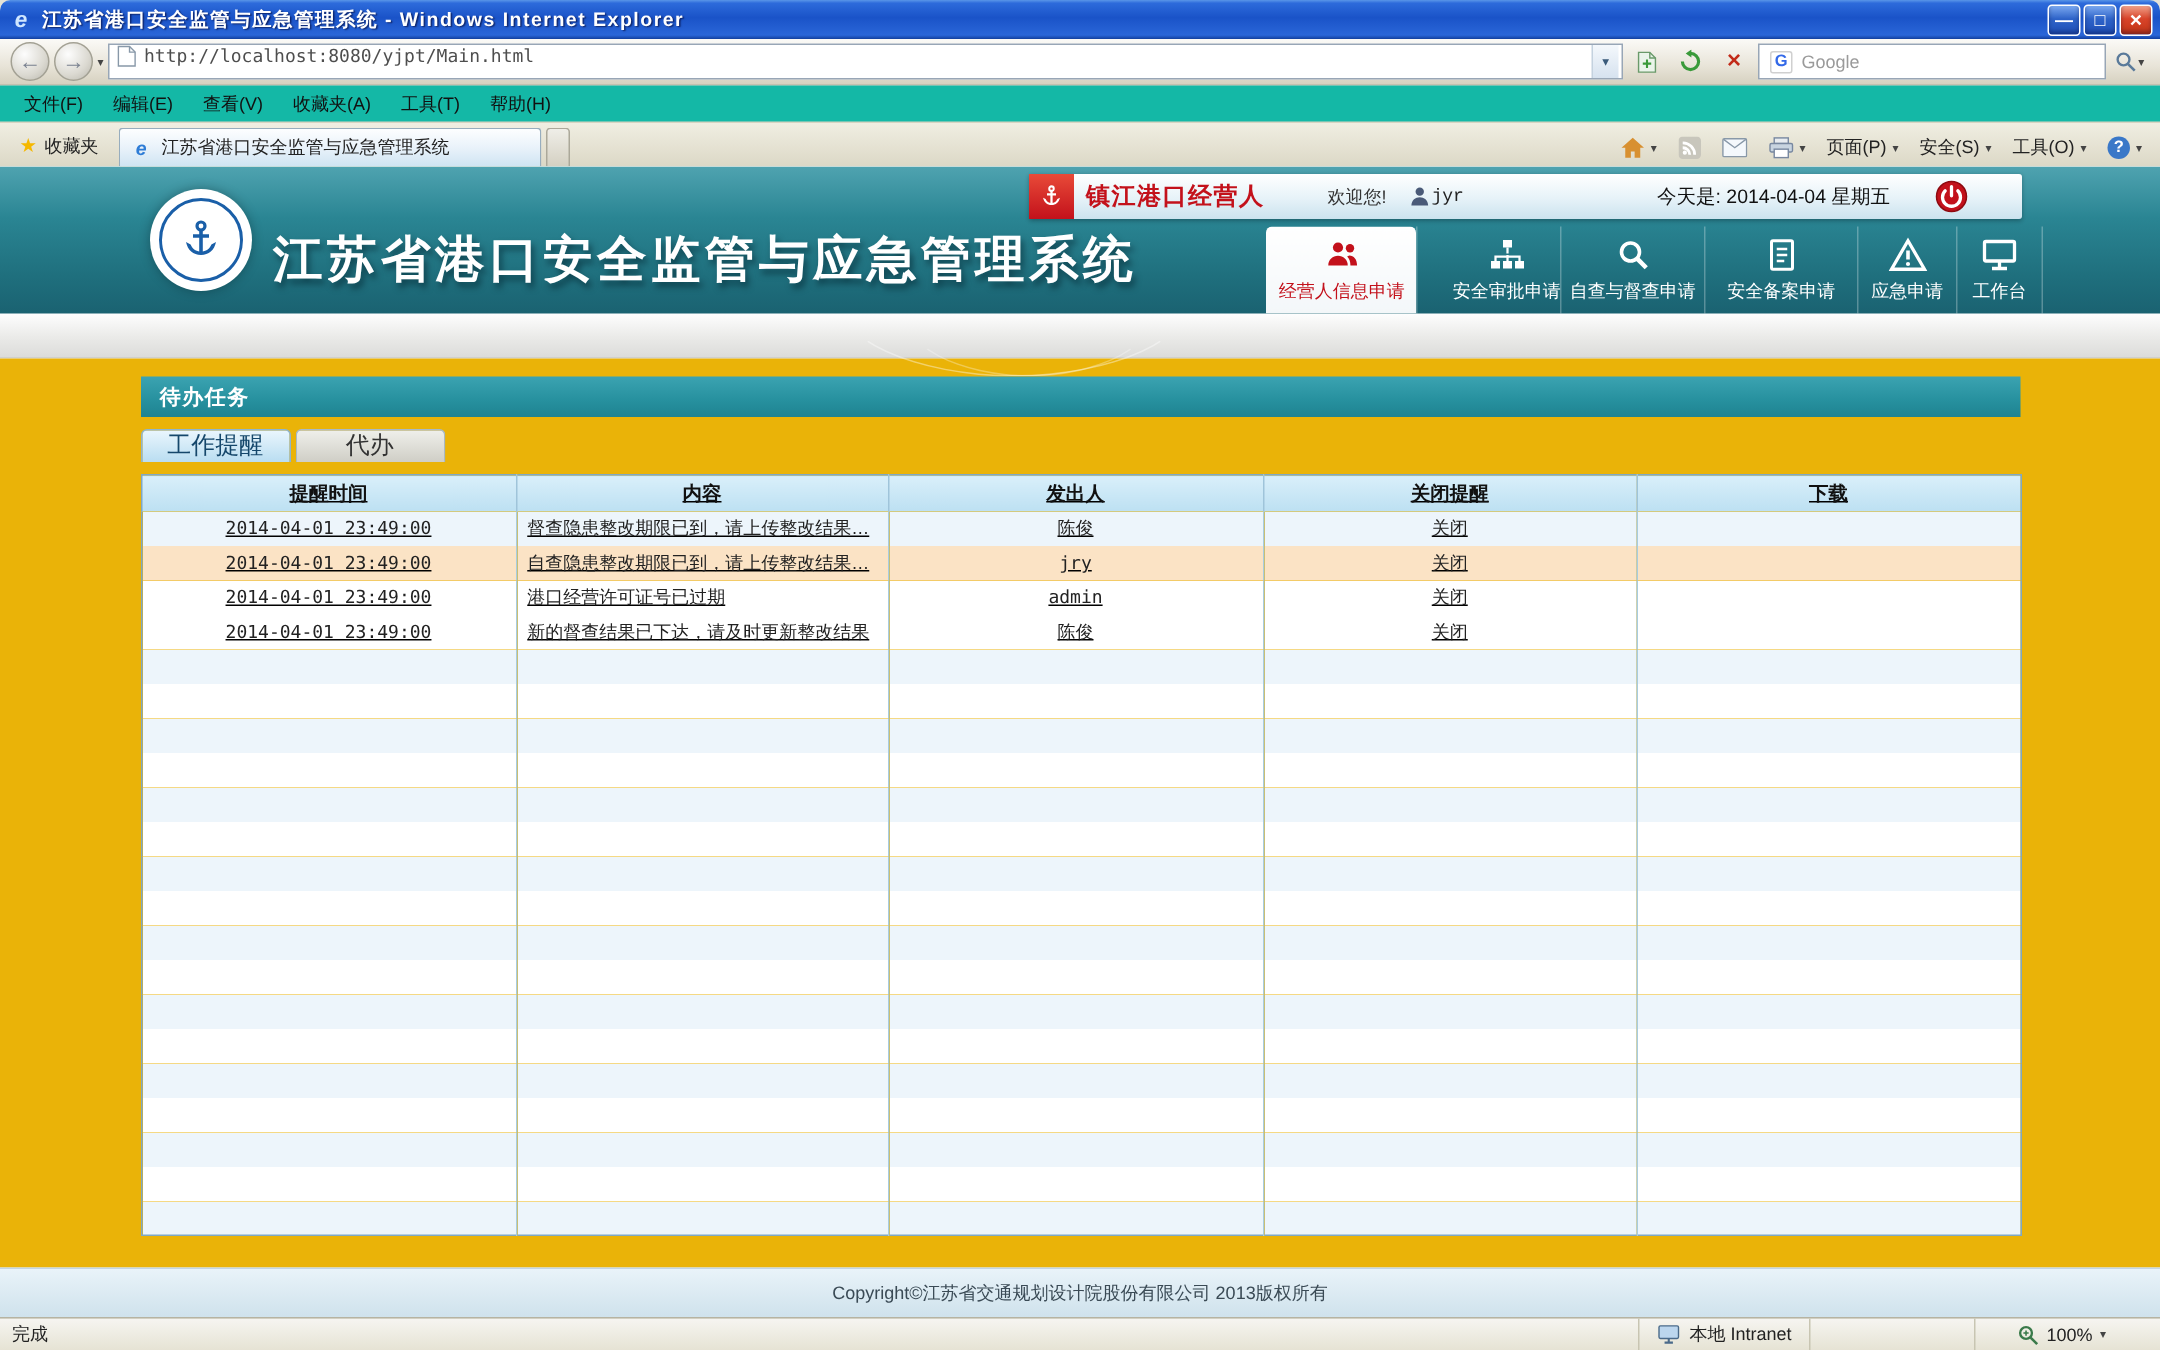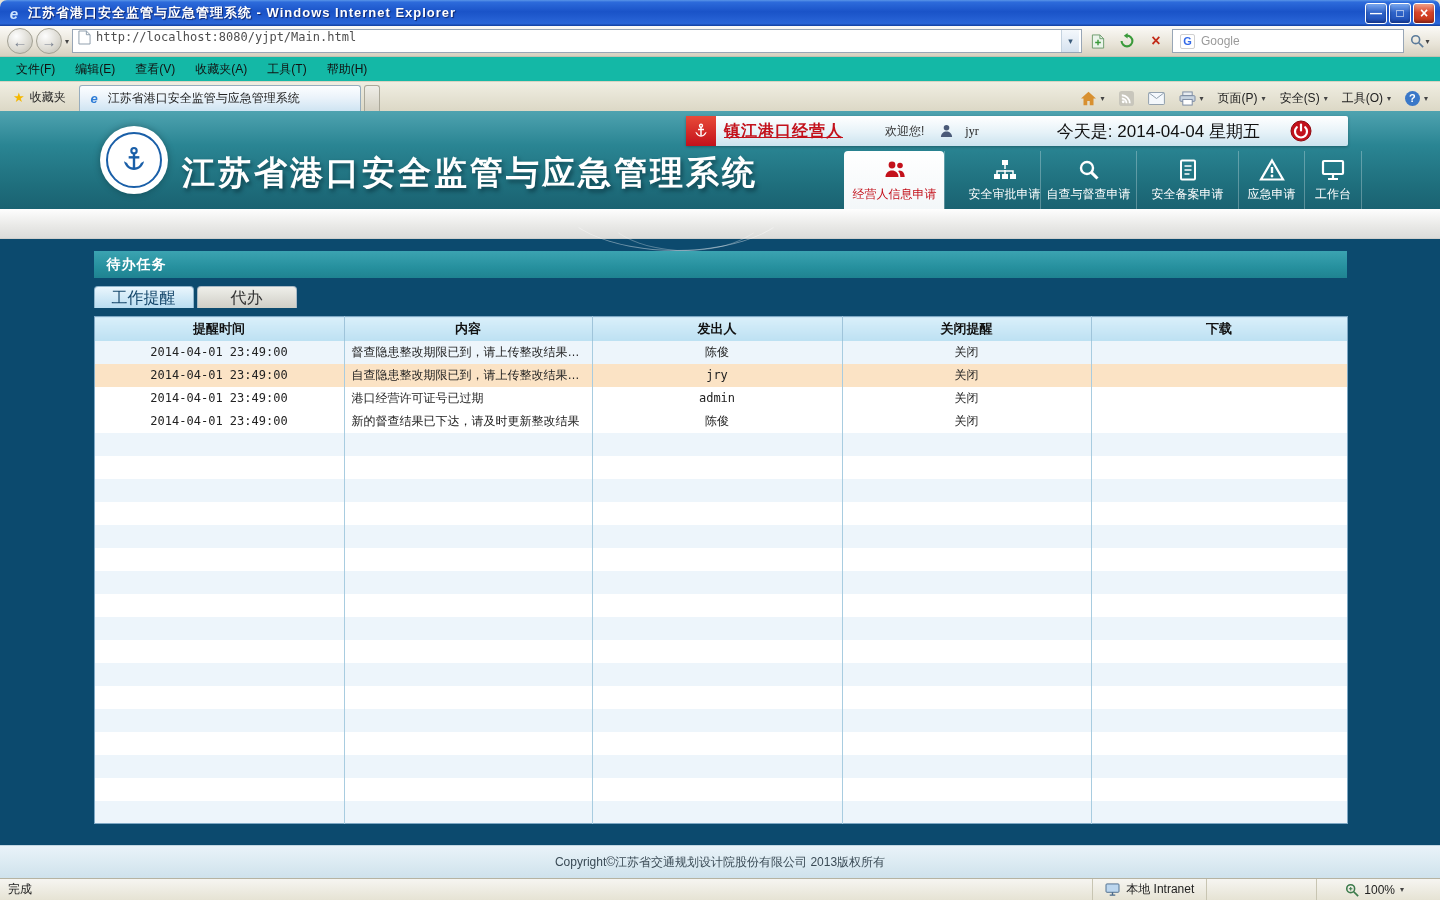--- a/index.html
+++ b/index.html
@@ -74,53 +74,53 @@
   .logo { position:absolute; left:100px; top:15px; width:68px; height:68px; border-radius:50%;
     background:#fff; display:flex; align-items:center; justify-content:center; box-shadow:0 0 7px rgba(0,20,25,.35); }
   .logo-inner { width:56px; height:56px; border-radius:50%; border:2px solid #1A5FA8; display:flex;
     align-items:center; justify-content:center; }
   .sys-title { position:absolute; left:182px; top:40px; font-size:33px; font-weight:bold; color:#fff;
     letter-spacing:3px; text-shadow:2px 3px 4px rgba(0,30,40,.55); white-space:nowrap; }
   .user-strip { position:absolute; left:686px; top:5px; width:662px; height:30px; display:flex; align-items:center;
     background:linear-gradient(180deg,#FFFFFF,#E6F2F8 55%,#CBE3EE); border-radius:2px; box-shadow:0 1px 3px rgba(0,10,15,.3); }
   .anchor-box { width:30px; height:30px; flex:0 0 30px; display:flex; align-items:center; justify-content:center;
     background:linear-gradient(180deg,#E84A38,#C3111B); }
-  .role-text { margin-left:8px; color:#C3111B; font-weight:bold; font-size:16px; letter-spacing:1px; white-space:nowrap;text-decoration:underline; }
+  .role-text { margin-left:8px; color:#C3111B; font-weight:bold; font-size:16px; letter-spacing:1px; white-space:nowrap; }
   .welcome { margin-left:42px; color:#333; }
   .user-ico { margin-left:16px; display:flex; }
-  .uname { margin-left:12px; color:#222; font-family:Liberation Serif, serif; }
-  .date-wrap { margin-left:auto; color:#111; font-size:17px; white-space:nowrap; }
+  .uname { margin-left:1px; color:#222; font-family:Liberation Mono, monospace; }
+  .date-wrap { margin-left:auto; color:#111; font-size:13px; white-space:nowrap; }
   .power-btn { margin:0 36px 0 30px; display:flex; cursor:pointer; }
 
   .nav { position:absolute; right:78px; bottom:0; display:flex; align-items:center; }
   .nav-item { height:58px; display:flex; flex-direction:column; align-items:center; justify-content:center; gap:4px;
     color:#fff; border-left:1px solid rgba(255,255,255,.28); cursor:pointer; }
   .nav-item:last-child { border-right:1px solid rgba(255,255,255,.28); }
   .nav-item:nth-child(1){ width:100px; } .nav-item:nth-child(2){ width:96px;padding-left:24px; } .nav-item:nth-child(3){ width:96px; }
   .nav-item:nth-child(4){ width:102px; } .nav-item:nth-child(5){ width:66px; } .nav-item:nth-child(6){ width:58px; }
   .nav-item.active { background:linear-gradient(180deg,#FFFFFF,#F3F7F9); color:#C3111B; border-radius:4px 4px 0 0;
     border-left-color:transparent; }
   .nav-label { font-size:12px; white-space:nowrap; }
   .nav-ico { height:24px; display:flex; align-items:flex-end; }
 
   .substrip { height:30px; flex:0 0 30px; background:linear-gradient(180deg,#FEFEFE,#EAEAE8 55%,#DCDCDA);
     border-bottom:1px solid #CFCFCD; }
 
-  .content { flex:1; background:#0c4a6e; overflow:hidden; }
+  .content { flex:1; background:#eab308; overflow:hidden; }
   .panel { width:1253px; margin:12px auto 0; }
   .panel-title { height:27px; line-height:27px; padding-left:13px; color:#fff; font-size:14px; font-weight:bold;
     letter-spacing:1px; background:linear-gradient(180deg,#3BA3B1,#2690 60%,#1F8391);
     background:linear-gradient(180deg,#3BA3B1,#26909E 60%,#1F8391); }
   .tabs { display:flex; gap:3px; margin-top:8px; }
   .ptab { width:100px; height:22px; line-height:22px; text-align:center; font-size:16px; color:#333; cursor:pointer;
     border:1px solid #A9B9C5; border-bottom:none; border-radius:4px 4px 0 0;
     background:linear-gradient(180deg,#EFEFEA,#CFCEC6); }
   .ptab.active { background:linear-gradient(180deg,#EAF6FD,#B9DDF1); border-color:#8FB5CC; color:#15476B; }
 
-  .todo-table { width:1253px; margin-top:8px; border-collapse:collapse; table-layout:fixed; border:1px solid #7FA8C4; }
+  .todo-table { width:1253px; margin-top:8px; border-collapse:collapse; table-layout:fixed; border:1px solid #7FA8C4;text-decoration:underline; }
   .todo-table th { height:24px; font-size:13px; font-weight:bold; color:#111; border-left:1px solid #9FC4DA;
     background:linear-gradient(180deg,#D9EFFA,#BCE0F2); }
   .todo-table th:first-child,.todo-table td:first-child { border-left:none; }
   .todo-table td { height:23px; font-size:12px; color:#222; text-align:center; border-left:1px solid #A8CCE0;
     overflow:hidden; white-space:nowrap; }
   tr.r-light td { background:#EDF5FB; }
   tr.r-white td { background:#FFFFFF; }
   tr.hl td { background:#FBE3C5; }
   .mono { font-family:"DejaVu Sans Mono","Liberation Mono",monospace; }
   .cell-content { text-align:left !important; padding-left:7px; }

